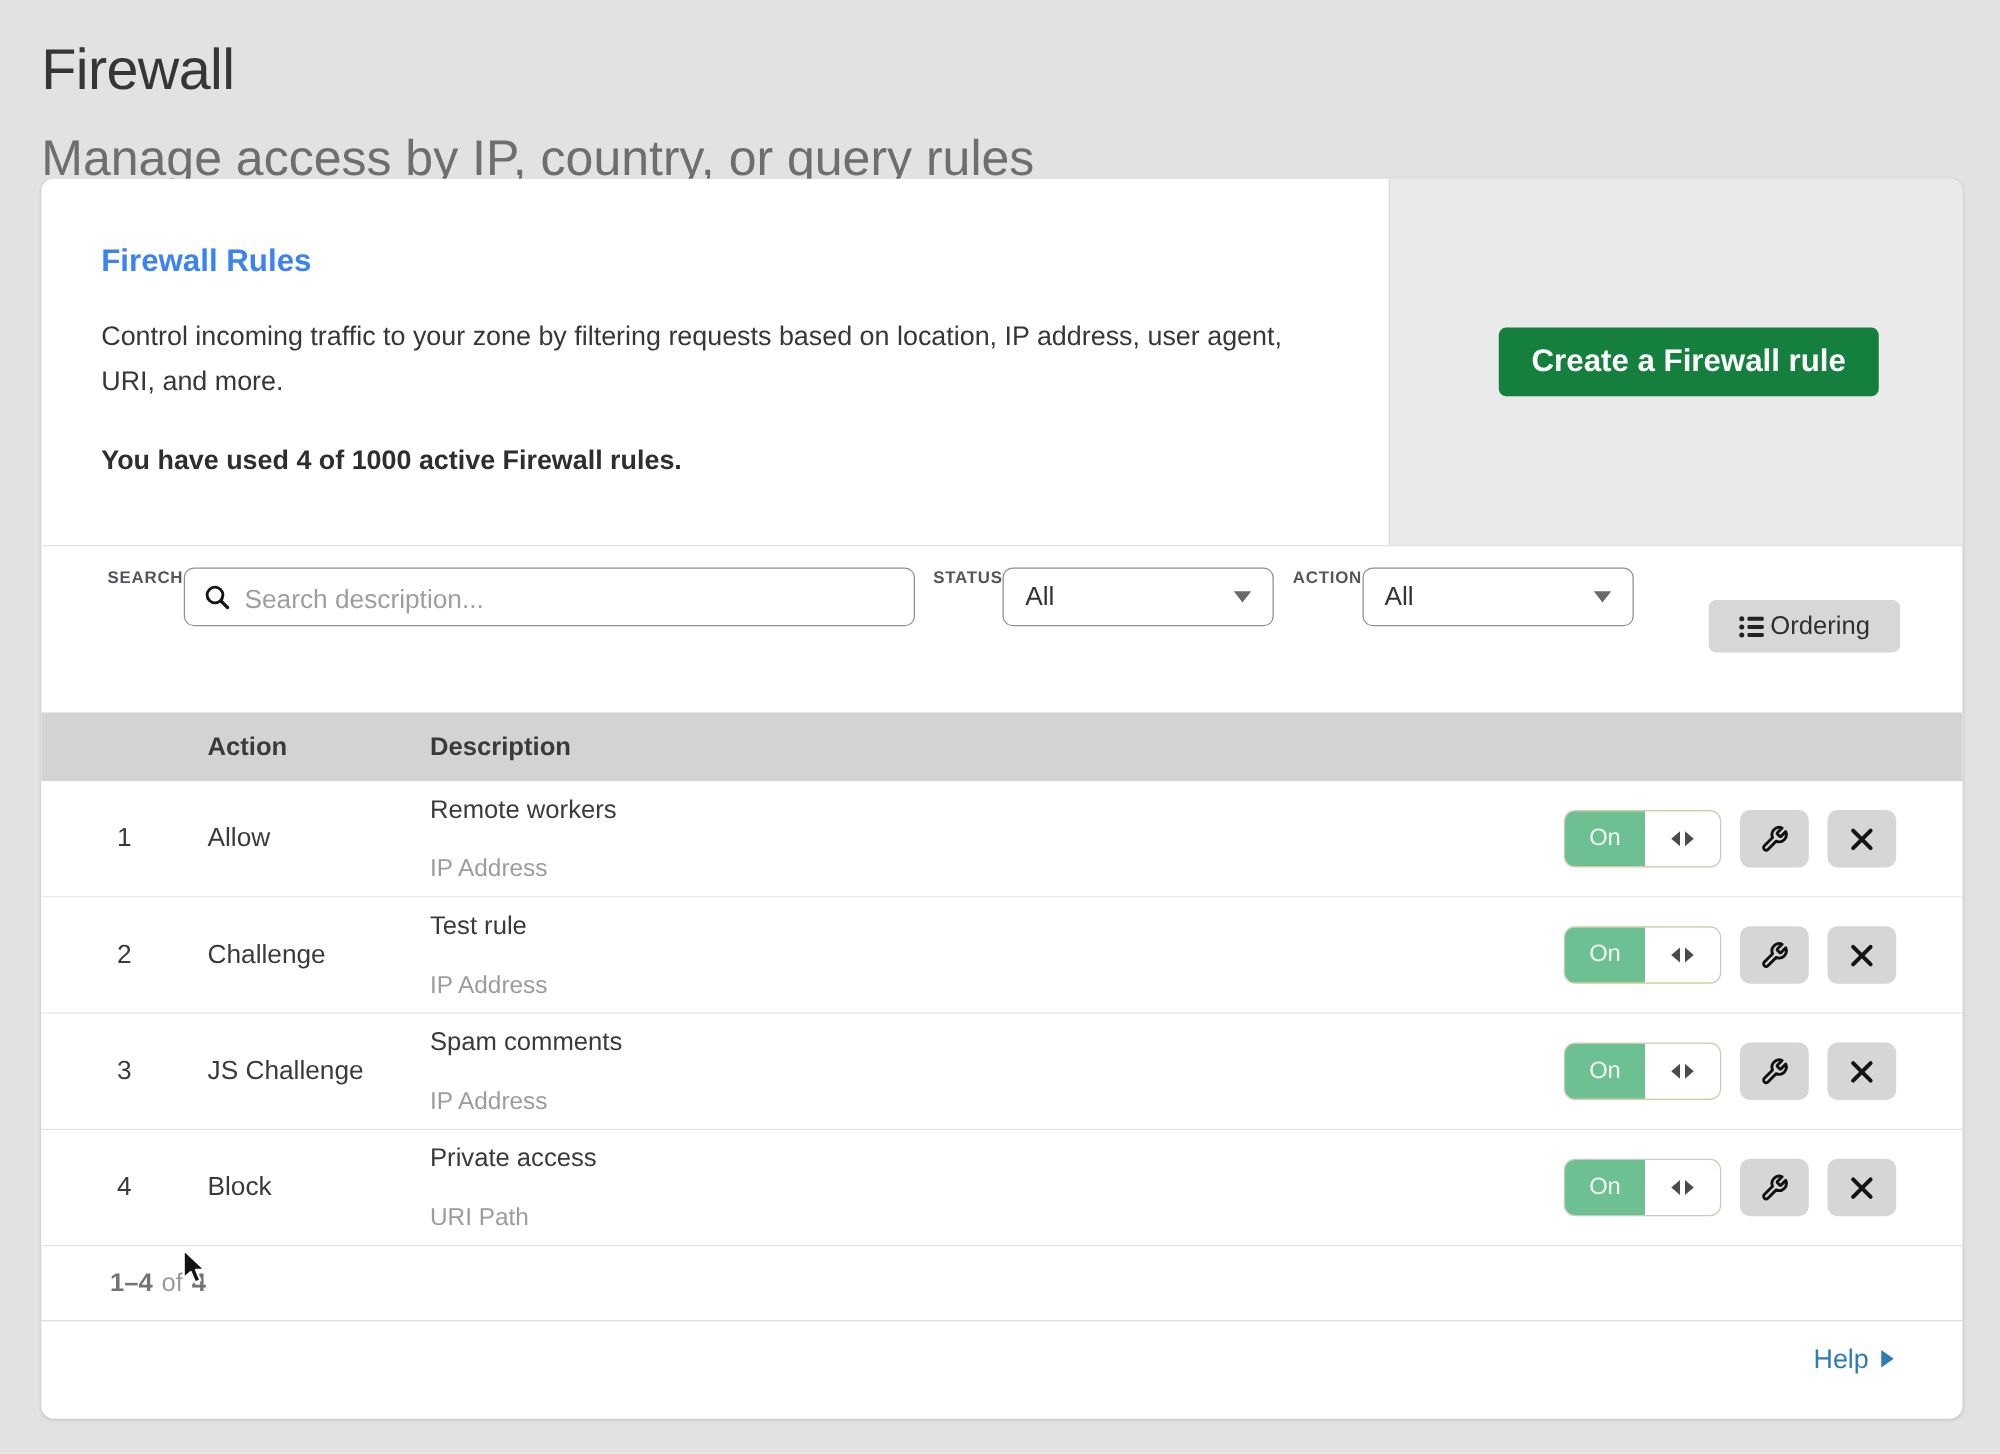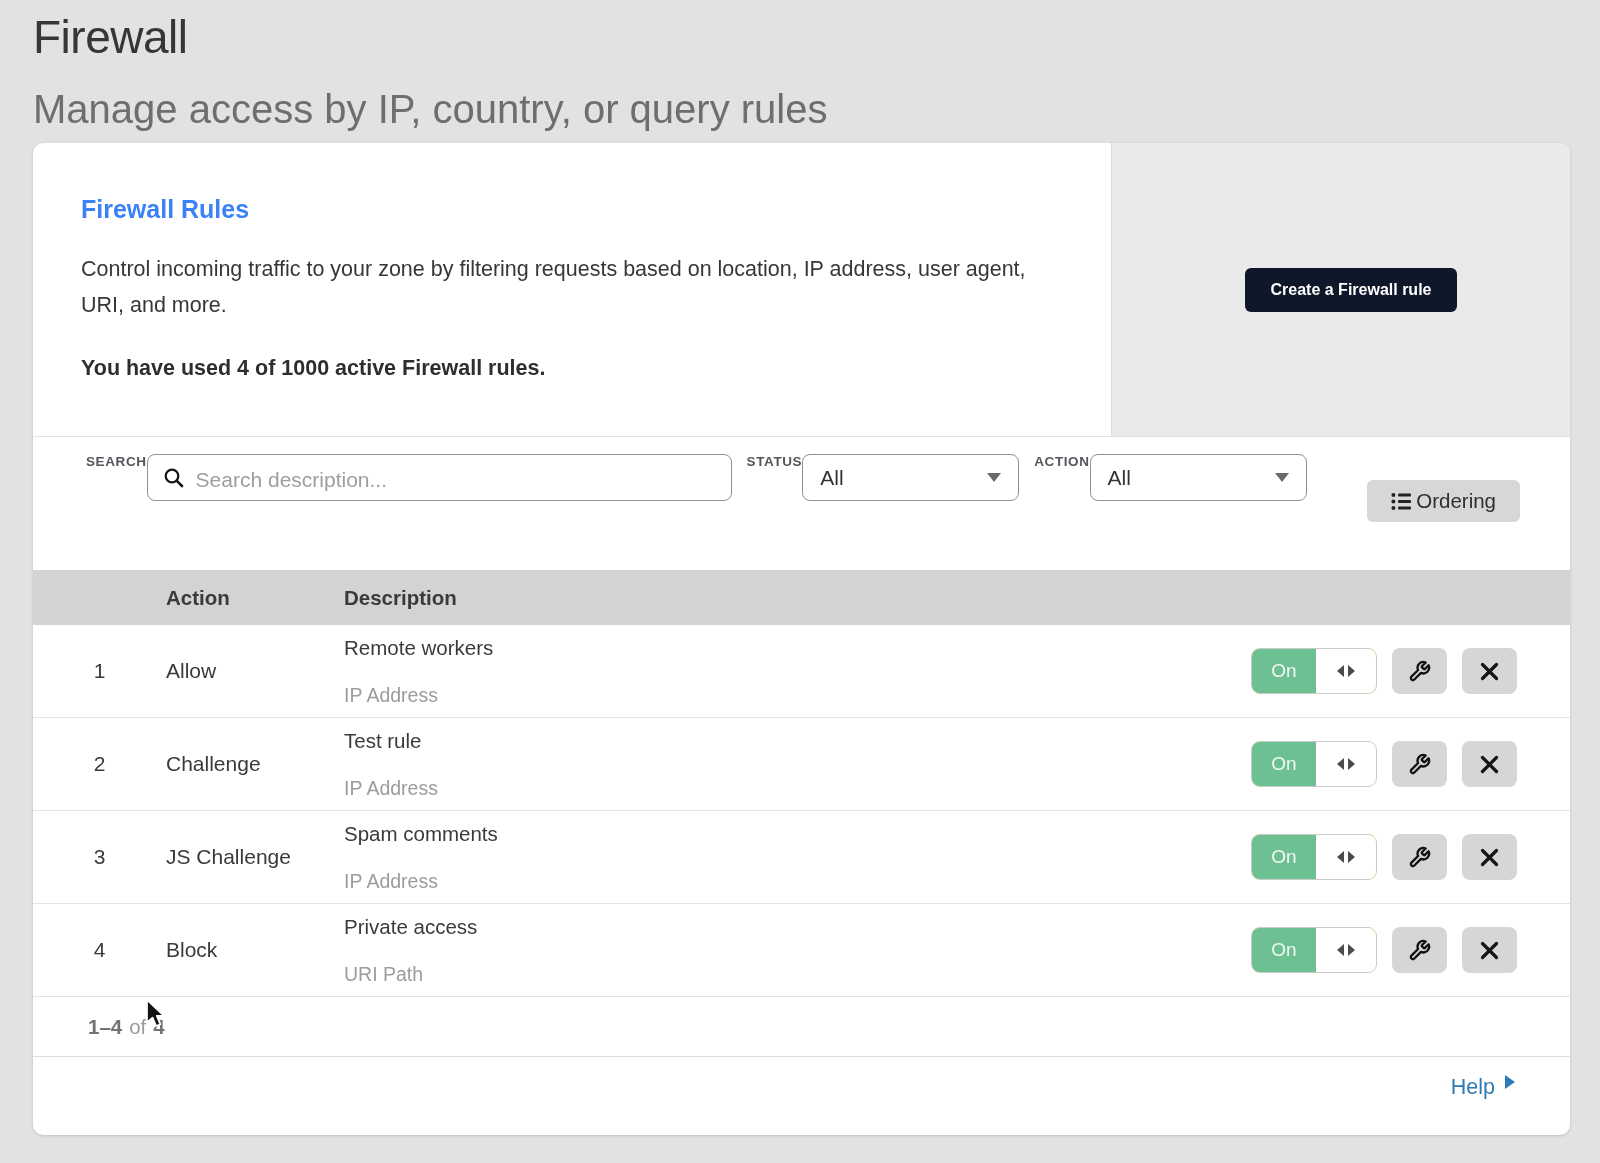--- a/index.html
+++ b/index.html
@@ -8,21 +8,21 @@
     background: #e2e2e2;
     font-family: "Liberation Sans", sans-serif;
     position: relative;
     overflow: hidden;
   }
 
   
   .page-header { padding: 10px 0 0 33px; }
   .page-title {
     font-size: 46px; font-weight: 500; color: #363636;
-    letter-spacing: -0.5px; margin-top: 0;
+    letter-spacing: -0.5px; margin-top: 18px;
   }
   .page-subtitle { font-size: 40px; font-weight: 400; color: #6e6e6e; margin-top: 23px; }
 
   
   .card {
     position: absolute; left: 33px; top: 143px;
     width: 1537px; height: 992px;
     background: #ffffff; border-radius: 10px;
     box-shadow: 0 1px 3px rgba(0,0,0,.15);
     overflow: hidden;
@@ -34,22 +34,22 @@
   .intro-main { flex: 1 1 auto; padding: 52px 60px 0 48px; }
   .intro-heading { font-size: 25px; font-weight: 700; color: #3b82f6; margin-bottom: 27px; }
   .intro-desc { font-size: 21.5px; color: #373737; line-height: 36px; max-width: 960px; }
   .intro-usage { margin-top: 33px; font-size: 21.5px; font-weight: 700; color: #2e2e2e; }
   .intro-aside {
     width: 459px; flex: 0 0 auto; background: #eaeaea;
     border-left: 1px solid #dcdcdc;
     display: flex; align-items: center; justify-content: center;
   }
   .create-btn {
-    background: #0f172a; color: #ffffff; border: none; cursor: pointer;
-    font-family: inherit; font-size: 16px; font-weight: 600;
+    background: #15803d; color: #ffffff; border: none; cursor: pointer;
+    font-family: inherit; font-size: 25px; font-weight: 600;
     border-radius: 6px; padding: 13px 26px; margin-left: 20px;
   }
 
   
   .filters { display: flex; padding: 17px 50px 0 53px; height: 133px; flex: 0 0 auto; }
   .filter-group { display: flex; flex-direction: row; }
   .filter-label {
     font-size: 13.5px; font-weight: 700; letter-spacing: .6px;
     color: #55555b; margin-bottom: 10px;
   }
@@ -127,21 +127,21 @@
     font-size: 20.5px; border-bottom: 1px solid #dedede; flex: 0 0 auto;
   }
   .pg-range, .pg-total { color: #737373; font-weight: 700; }
   .pg-of { color: #999999; margin: 0 7px; }
   .help-row {
     height: 60px; display: flex; align-items: center; justify-content: flex-end;
     padding-right: 55px; flex: 0 0 auto;
   }
   .help-link {
     color: #2f7cb5; font-size: 21.5px; text-decoration: none;
-    display: flex; gap: 10px; cursor: pointer;
+    display: flex; align-items: center; gap: 10px; cursor: pointer;
   }
   .help-arrow { width: 0; height: 0; border-top: 7px solid transparent; border-bottom: 7px solid transparent; border-left: 10px solid #2f7cb5; }
 
   
   .mouse-cursor { position: absolute; left: 141px; top: 998px; pointer-events: none; }
 </style>
 </head>
 <body>
 
 <header class="page-header">

